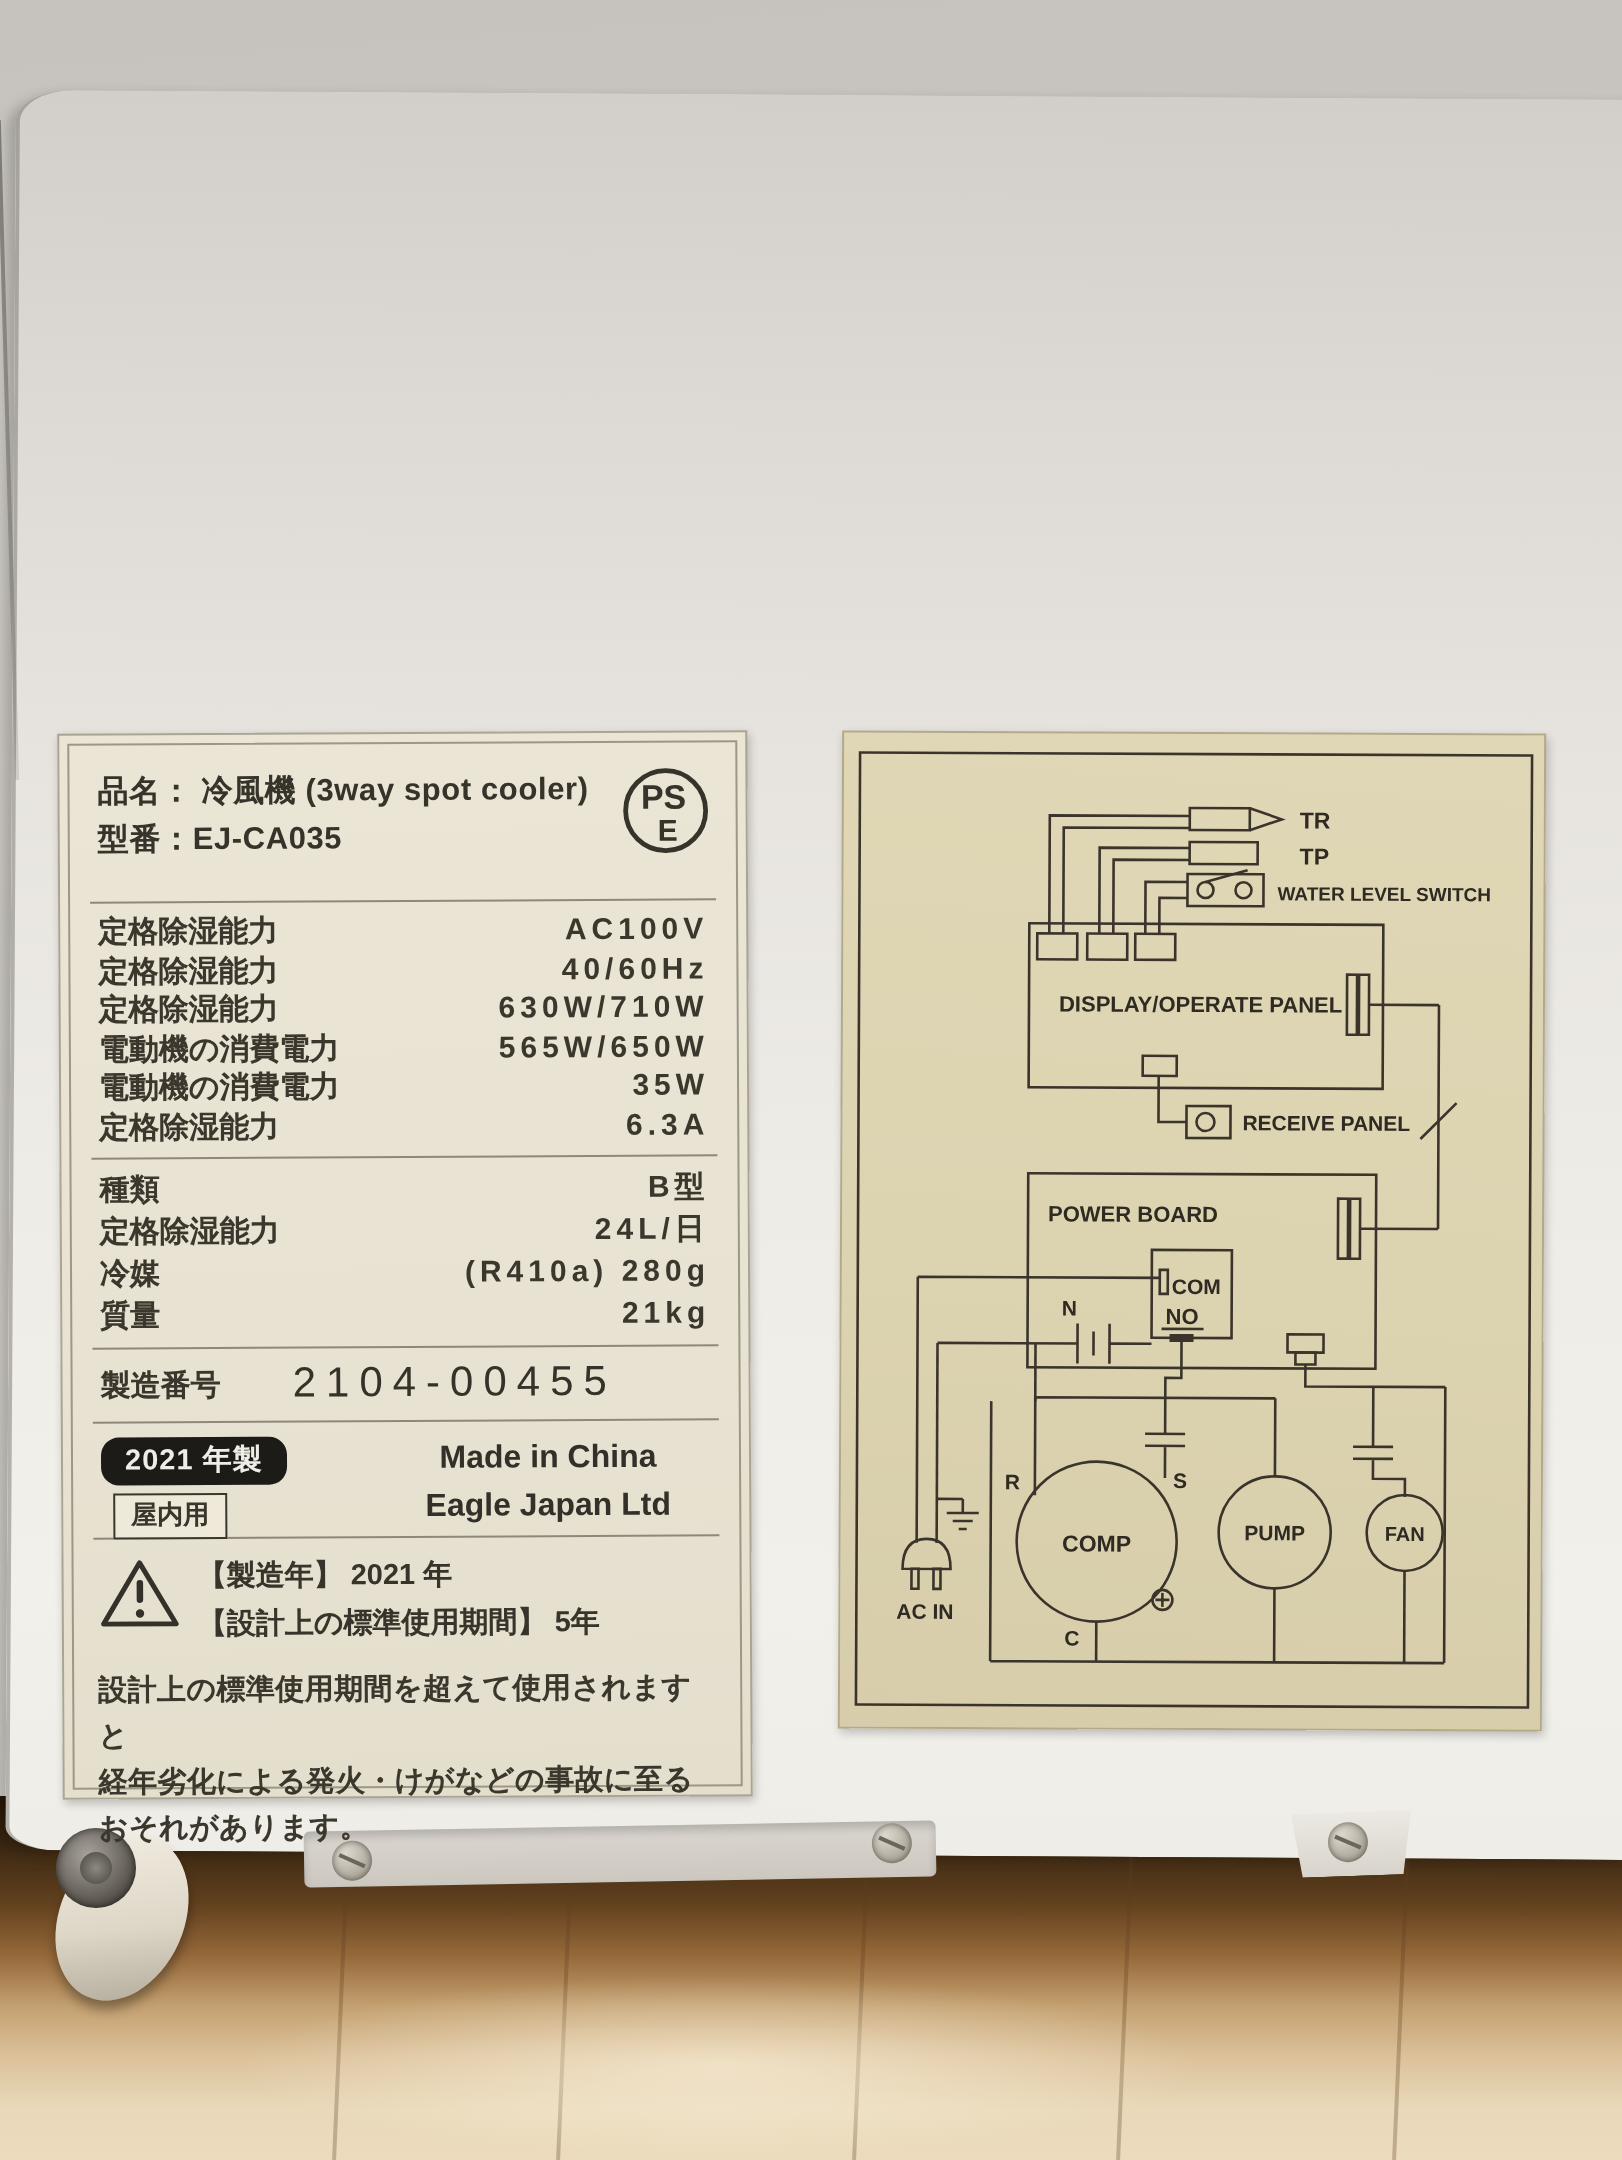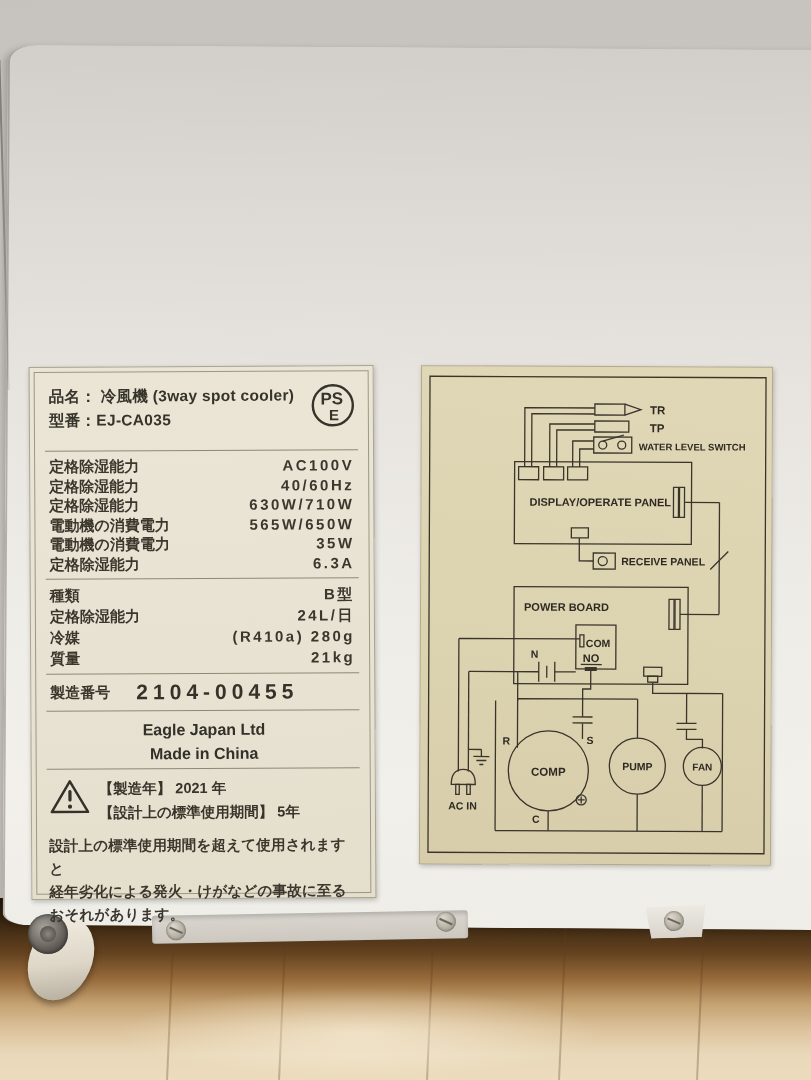--- a/index.html
+++ b/index.html
@@ -57,21 +57,21 @@
   .sec1{position:relative;height:72px;padding:6px 2px 0 4px;}
   .sec1 .line{font-size:15.5px;line-height:24px;letter-spacing:.3px;font-weight:600;color:#36332b;}
   .pse{position:absolute;right:2px;top:5px;width:46px;height:46px;}
   .sec2{height:128px;padding:5px 4px 0 4px;}
   .sec3{height:95px;padding:5px 4px 0 4px;}
   .spec-row{display:flex;justify-content:space-between;font-size:15px;line-height:19.5px;font-weight:600;color:#3b372d;}
   .sec3 .spec-row{line-height:21px;}
   .spec-row .v{letter-spacing:2.5px;}
   .sec4{height:37px;display:flex;align-items:center;padding:0 4px;}
   .sec4 .k{font-size:15px;font-weight:600;}
-  .sec4 .v{font-size:21px;font-weight:700;letter-spacing:5px;margin-left:26px;color:#35322a;}
+  .sec4 .v{font-size:21px;font-weight:400;letter-spacing:5px;margin-left:36px;color:#35322a;}
   .sec5{height:58px;display:flex;padding:7px 2px 0 4px;}
   .sec5 .badges{width:140px;}
   .year-badge{display:inline-block;background:#1d1b17;color:#efede6;font-size:14.5px;font-weight:700;
     padding:2px 12px 3px 12px;border-radius:9px;letter-spacing:.5px;}
   .indoor-badge{display:inline-block;border:1.5px solid #3a362c;font-size:13px;font-weight:600;
     padding:1px 8px 2px 8px;margin-top:4px;margin-left:6px;background:#eee9d9;}
   .sec5 .origin{flex:1;text-align:center;}
   .sec5 .origin div{font-size:16px;font-weight:600;line-height:24px;color:#33302a;}
   .sec6{height:60px;display:flex;padding:7px 0 0 2px;}
   .warn-tri{width:42px;height:40px;flex:0 0 42px;margin-right:8px;}
@@ -174,23 +174,27 @@
           <span class="v">21kg</span>
         </div>
     </div>
 
     <div class="sec sec4">
       <span class="k">製造番号</span>
       <span class="v">2104-00455</span>
     </div>
 
     <div class="sec sec5">
+      <div class="badges">
+        <span class="year-badge">2021 年製</span><br>
+        <span class="indoor-badge">屋内用</span>
+      </div>
       <div class="origin">
+        <div>Made in China</div>
         <div>Eagle Japan Ltd</div>
-        <div>Made in China</div>
       </div>
     </div>
 
     <div class="sec sec6">
       <svg class="warn-tri" viewBox="0 0 44 40">
         <path d="M22 4 L41 36 L3 36 Z" fill="none" stroke="#34302a" stroke-width="2.6" stroke-linejoin="round"></path>
         <rect x="20.4" y="13" width="3.4" height="12" rx="1.6" fill="#34302a"></rect>
         <circle cx="22.1" cy="30.5" r="2.2" fill="#34302a"></circle>
       </svg>
       <div class="wlines">

